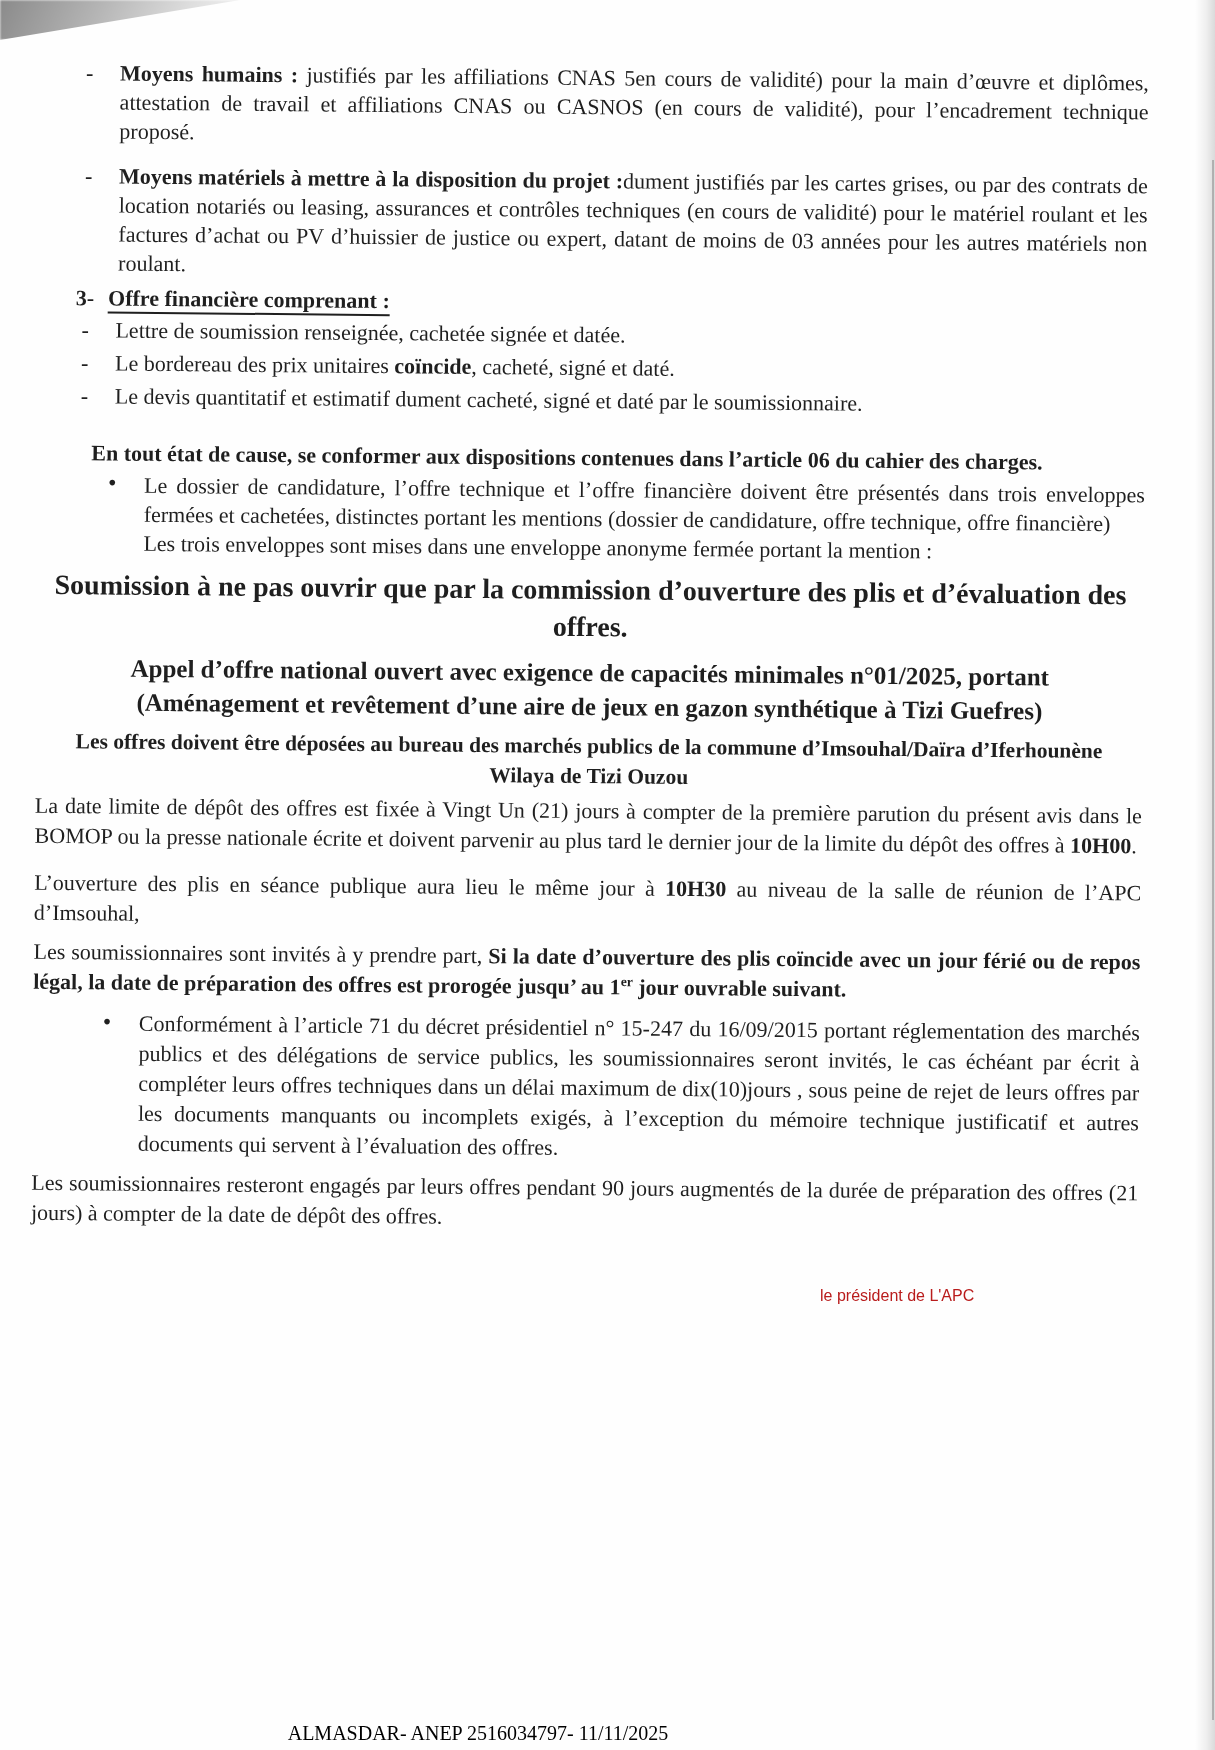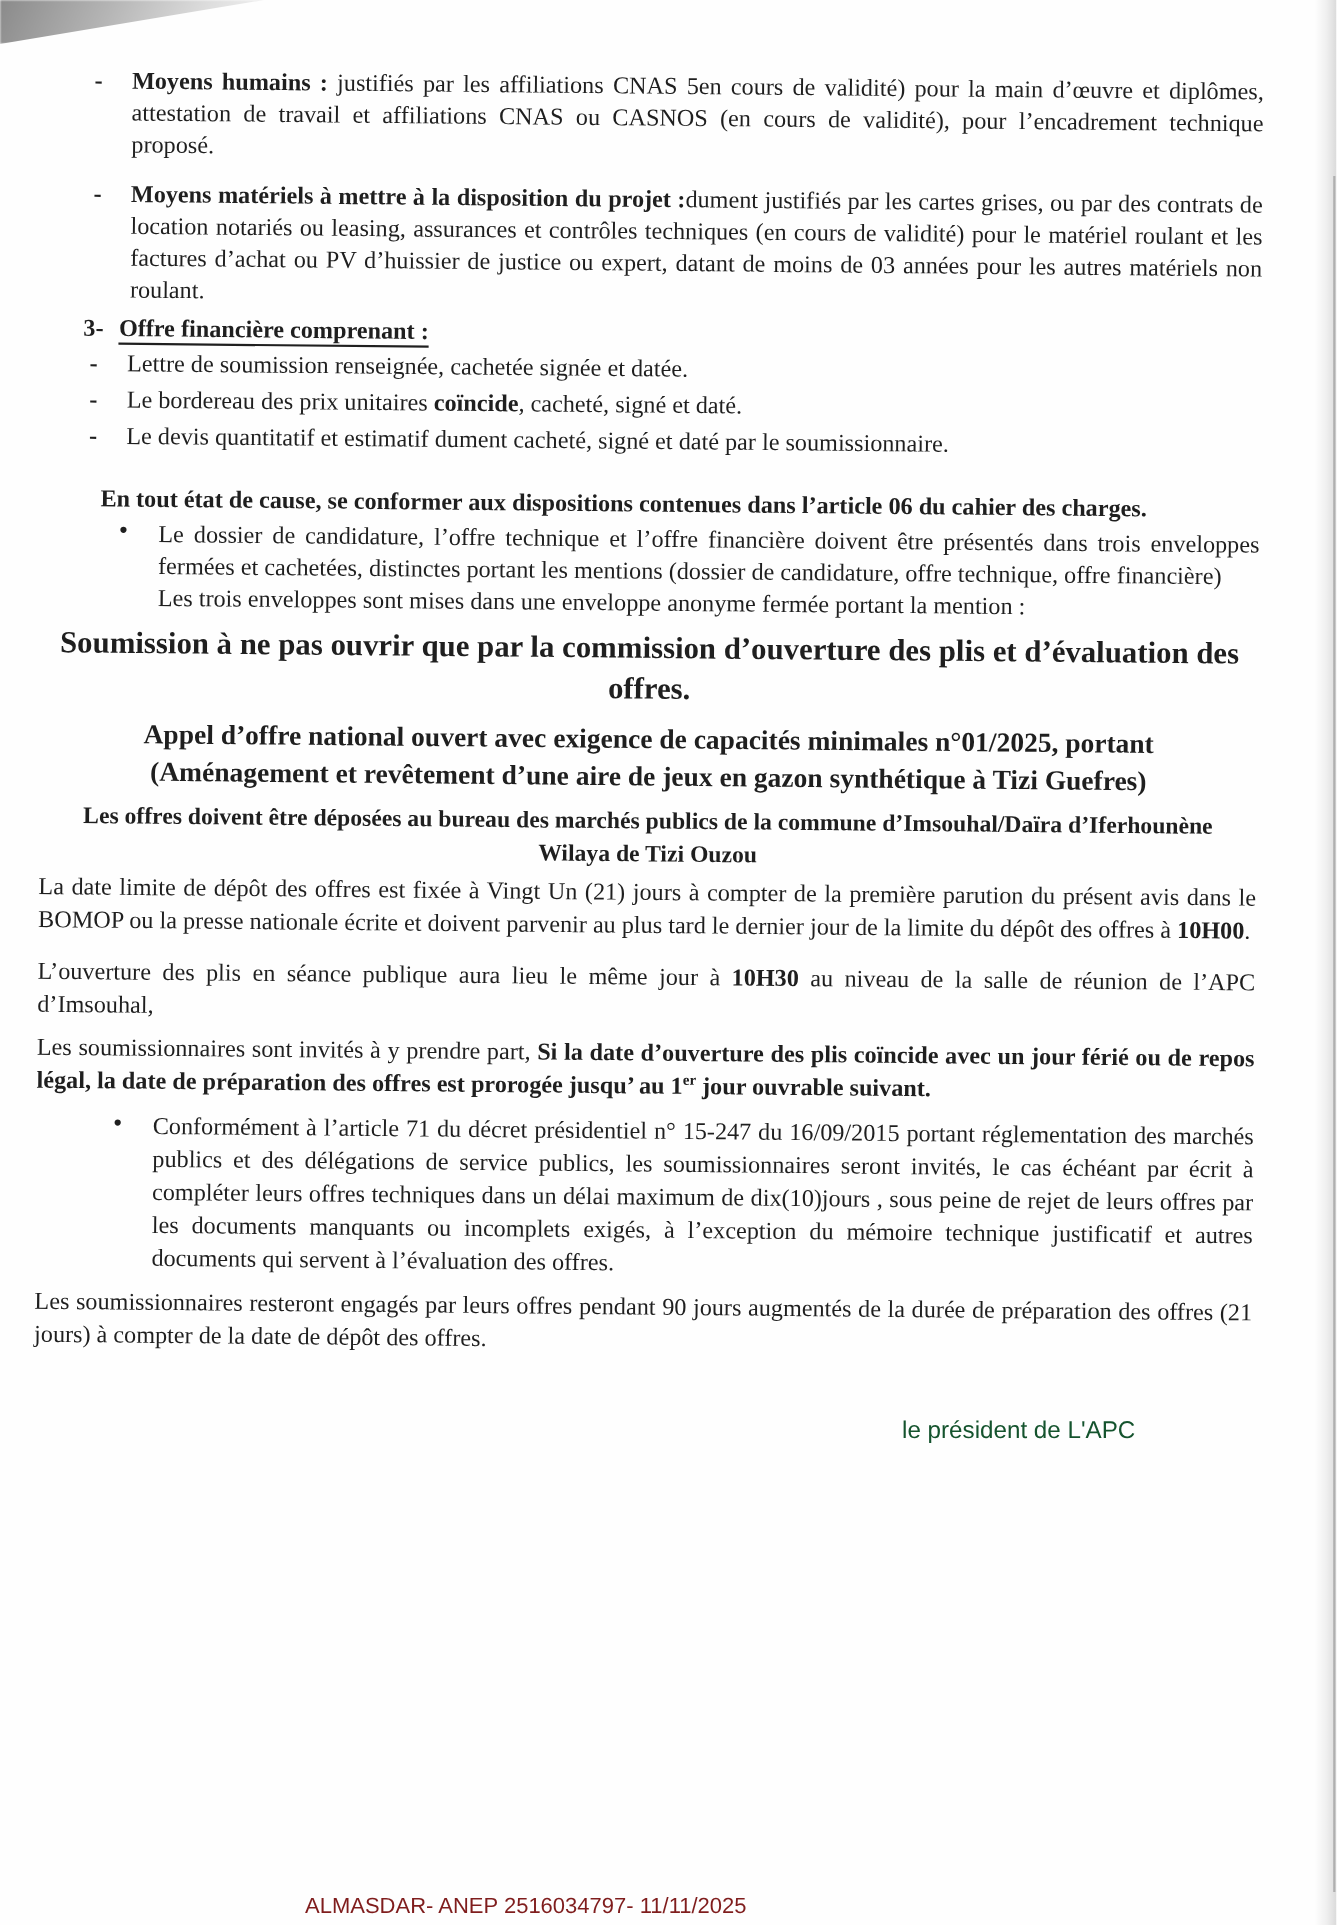--- a/index.html
+++ b/index.html
@@ -62,26 +62,26 @@
   .mt-ouv{margin-top:17px;}
   .mt-pro{margin-top:9px;}
   .mt-conf{margin-top:11px;line-height:30px;}
   .mt-eng{margin-top:10px;}
   b{font-weight:bold;}
   sup{font-size:0.62em;vertical-align:super;line-height:0;}
   
   .signature{
     position:absolute;left:820px;top:1287px;
     font-family:"Liberation Sans", sans-serif;
-    font-size:22px;color:#14532d;white-space:nowrap;
+    font-size:16px;color:#b91c1c;white-space:nowrap;
   }
   .footer{
     position:absolute;left:478px;top:1722px;transform:translateX(-50%);
-    font-family:Liberation Sans, sans-serif;
-    font-size:20px;color:#7f1d1d;white-space:nowrap;
+    font-family:Liberation Serif, serif;
+    font-size:20px;color:#000000;white-space:nowrap;
   }
 </style>
 </head>
 <body>
 
 <div class="page">
 
   <div class="corner-artifact"></div>
   <div class="edge-shadow"></div>
   <div class="edge-line"></div>

